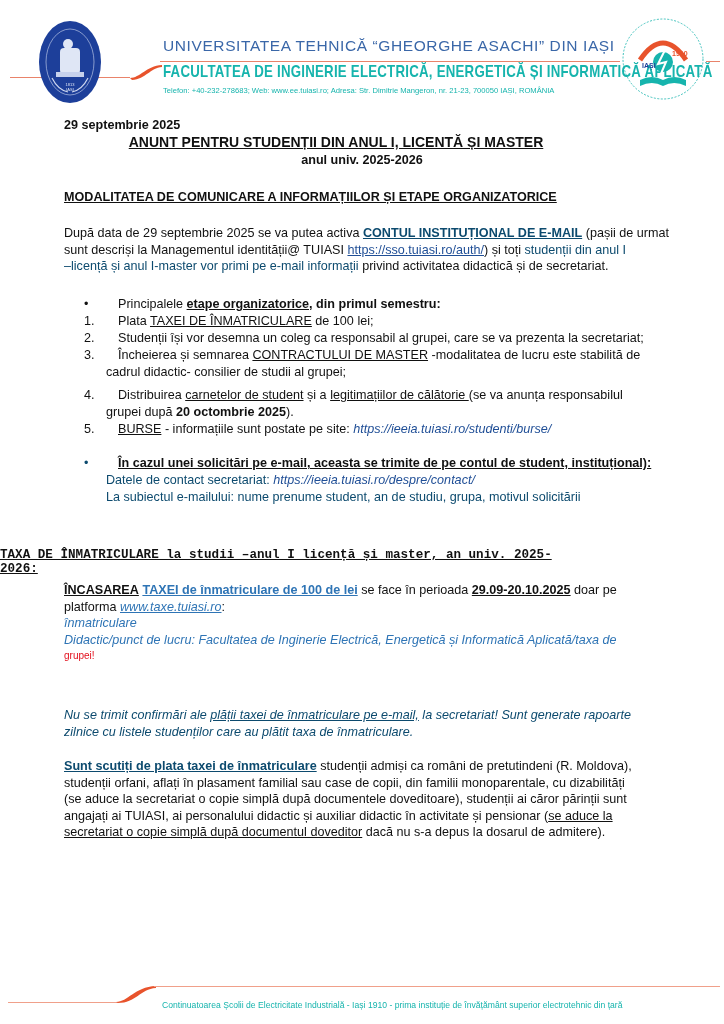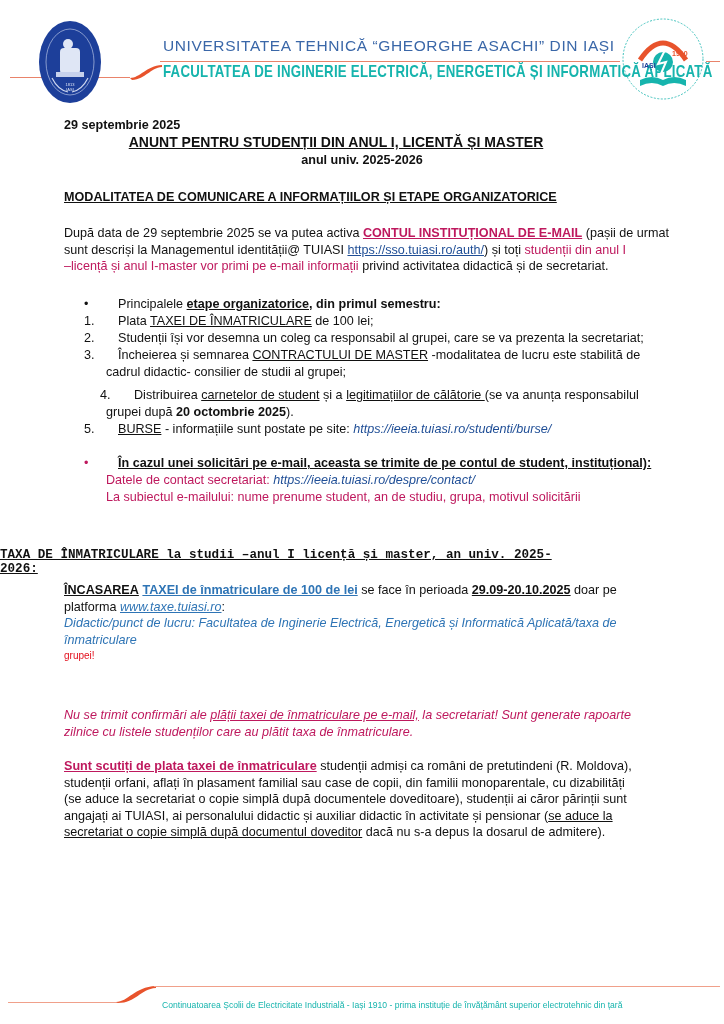--- a/index.html
+++ b/index.html
@@ -26,21 +26,21 @@
   .hdr-line { position: absolute; height: 1.4px; background: #e9836a; }
   .swoosh { position: absolute; }
   .date { position: absolute; left: 64px; top: 118px; font-weight: bold; font-size: 12.6px; }
   .main-title {
     position: absolute; left: 0; width: 672px; top: 134px; text-align: center;
     font-weight: bold; font-size: 14px; text-decoration: underline;
   }
   .sub-title { position: absolute; left: 0; width: 724px; top: 153px; text-align: center; font-weight: bold; font-size: 12.6px; }
   .sec1 { position: absolute; left: 64px; top: 190px; font-weight: bold; text-decoration: underline; font-size: 12.6px; white-space: nowrap; }
   .p { position: absolute; left: 64px; width: 600px; font-size: 12.6px; line-height: 16.5px; }
-  .red { color: #be185d; }
+  .red { color: #0c4a6e; }
   .blue { color: #2e74b5; }
   .link { color: #1f4e96; text-decoration: underline; }
   .b { font-weight: bold; }
   .u { text-decoration: underline; }
   .i { font-style: italic; }
   .li { position: absolute; left: 84px; font-size: 12.6px; line-height: 16.5px; white-space: nowrap; }
   .li .mk { display: inline-block; width: 34px; }
   .li-cont { position: absolute; left: 106px; font-size: 12.6px; line-height: 16.5px; white-space: nowrap; }
   .small-red { font-size: 10px; color: #e3101e; }
   .footer-line { position: absolute; height: 1.4px; background: #f0a08a; }
@@ -66,20 +66,21 @@
     <circle cx="30" cy="24" r="5" fill="#dfe6f5"></circle>
     <rect x="18" y="52" width="28" height="5" fill="#c6d1ec"></rect>
     <path d="M14 58 Q20 70 30 72" stroke="#cfd8f0" stroke-width="1.2" fill="none"></path>
     <path d="M50 58 Q44 70 34 72" stroke="#cfd8f0" stroke-width="1.2" fill="none"></path>
     <text x="32" y="66" font-size="4" fill="#dfe6f5" text-anchor="middle">1813</text>
     <text x="32" y="71" font-size="4" fill="#dfe6f5" text-anchor="middle">IASI</text>
   </svg>
 
   <div class="uni-title">UNIVERSITATEA TEHNICĂ “GHEORGHE ASACHI” DIN IAȘI</div>
   <div class="fac-title">FACULTATEA DE INGINERIE ELECTRICĂ, ENERGETICĂ ȘI INFORMATICĂ APLICATĂ</div>
+  <div class="contact-line">Telefon: +40-232-278683; Web: www.ee.tuiasi.ro; Adresa: Str. Dimitrie Mangeron, nr. 21-23, 700050 IAȘI, ROMÂNIA</div>
 
   <svg class="logo-right" viewBox="0 0 86 86">
     <circle cx="43" cy="43" r="40" fill="none" stroke="#16b4ad" stroke-width="0.8" stroke-dasharray="2 1.5"></circle>
     <path d="M20 44 Q43 10 66 44" fill="none" stroke="#e8532c" stroke-width="5"></path>
     <circle cx="43" cy="46" r="10" fill="#16b4ad"></circle>
     <path d="M45 34 L38 48 L46 46 L40 60" fill="none" stroke="#ffffff" stroke-width="2"></path>
     <text x="22" y="52" font-size="7" fill="#1d3f9a" font-weight="bold">IAȘI</text>
     <text x="52" y="40" font-size="7" fill="#e8532c" font-weight="bold">1910</text>
     <path d="M20 64 Q32 58 43 64 Q54 58 66 64 L66 70 Q54 64 43 70 Q32 64 20 70 Z" fill="#16b4ad"></path>
   </svg>
@@ -109,21 +110,21 @@
 <div class="li" style="top:313px;">
   <span class="mk">1.</span><span>Plata  </span><span class="u">TAXEI DE ÎNMATRICULARE</span><span>  de 100 lei;</span>
 </div>
 <div class="li" style="top:330px;">
   <span class="mk">2.</span><span>Studenții își vor desemna un coleg ca responsabil al grupei, care se va prezenta la secretariat;</span>
 </div>
 <div class="li" style="top:347px;">
   <span class="mk">3.</span><span>Încheierea și semnarea </span><span class="u">CONTRACTULUI DE MASTER</span><span>  -modalitatea de lucru este stabilită de</span>
 </div>
 <div class="li-cont" style="top:364px;">cadrul didactic- consilier de studii al grupei;</div>
-<div class="li" style="top:387px;margin-left:16px;">
+<div class="li" style="top:387px;">
   <span class="mk">4.</span><span>Distribuirea </span><span class="u">carnetelor de student</span><span> și a </span><span class="u">legitimațiilor de călătorie </span><span>(se va anunța responsabilul</span>
 </div>
 <div class="li-cont" style="top:404px;">
   <span>grupei după </span><span class="b">20 octombrie 2025</span><span>).</span>
 </div>
 <div class="li" style="top:421px;">
   <span class="mk">5.</span><span class="u">BURSE</span><span> - informațiile sunt postate pe site: </span><a class="i" style="color:#1f4e96;">https://ieeia.tuiasi.ro/studenti/burse/</a>
 </div>
 
 <div class="li" style="top:455px;">
@@ -136,22 +137,22 @@
 
 <div class="b u" style="position:absolute; left:0; width:576px; top:548px; font-size:12.6px;font-family:Liberation Mono, monospace;">TAXA DE ÎNMATRICULARE la studii –anul I licență și master, an univ. 2025-2026:</div>
 
 <div class="p" style="top:582px; white-space:nowrap;">
   <div>
     <span class="b u">ÎNCASAREA</span><span> </span><span class="b u blue">TAXEI de înmatriculare de 100 de lei</span><span> se face în perioada </span><span class="b u">29.09-20.10.2025</span><span> doar pe</span>
   </div>
   <div>
     <span>platforma </span><a class="i u blue">www.taxe.tuiasi.ro</a><span>:</span>
   </div>
+  <div class="i blue">înmatriculare</div>
   <div class="i blue">Didactic/punct de lucru: Facultatea de Inginerie Electrică, Energetică și Informatică Aplicată/taxa de</div>
-  <div class="i blue">înmatriculare</div>
   <div class="small-red">grupei!</div>
 </div>
 
 <div class="p red i" style="top:707px; white-space:nowrap;">
   <div>
     <span>Nu se trimit confirmări ale </span><span class="u">plății taxei de înmatriculare pe e-mail,</span><span> la secretariat! Sunt generate rapoarte</span>
   </div>
   <div>zilnice cu listele studenților care au plătit taxa de înmatriculare.</div>
 </div>
 

